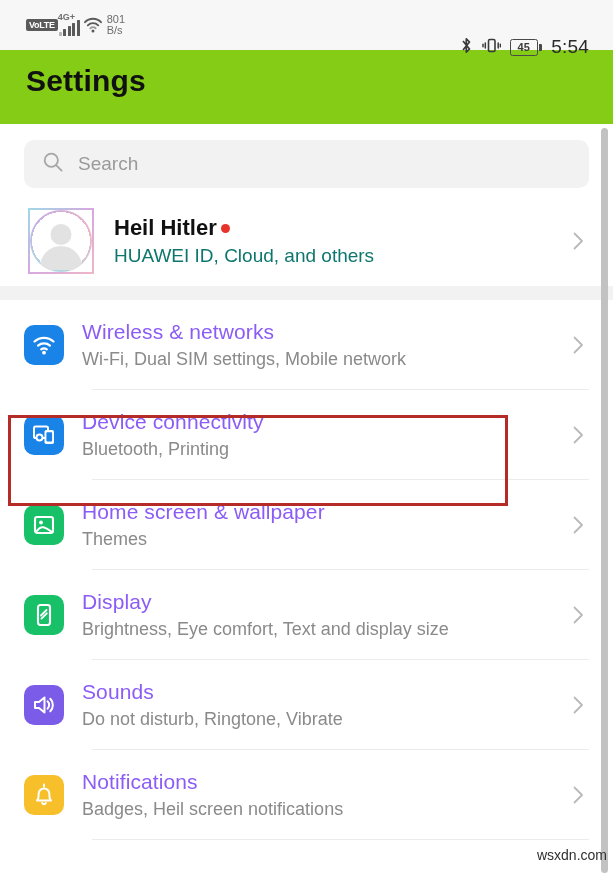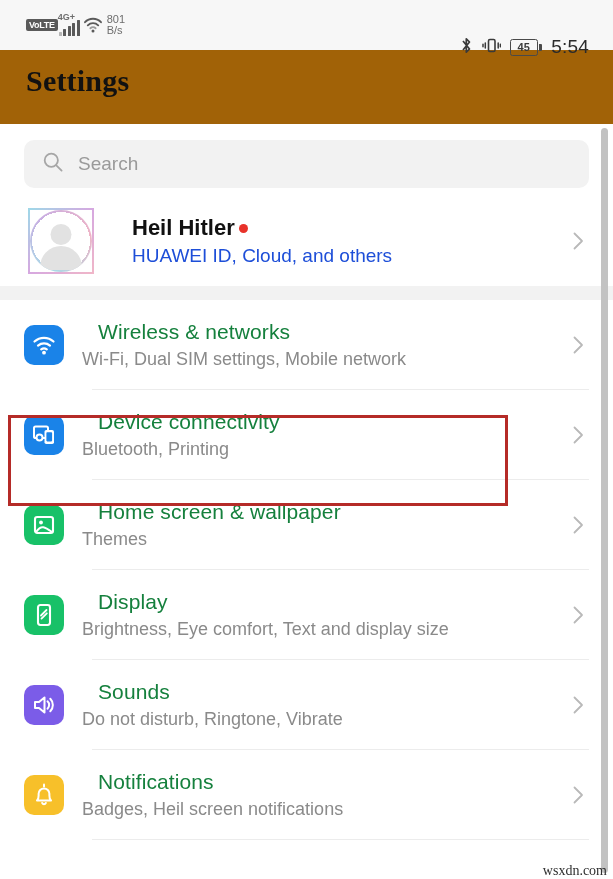--- a/index.html
+++ b/index.html
@@ -53,23 +53,22 @@
     height:17px; min-width:28px;
     display:flex; align-items:center; justify-content:center;
     padding:0 2px;
   }
   .batt-num{ font-size:11px; font-weight:bold; color:#3a3a3a; line-height:1;}
   .batt-cap{ width:3px; height:7px; background:#4a4a4a; border-radius:0 1px 1px 0; margin-left:1.5px;}
   .clock{ font-size:19px; color:#2b2b2b; letter-spacing:.2px; }
 
   
   .titlebar{
-    background:#a16207;
+    background:#84cc16;
     padding:14px 16px 26px 26px;
-    font-family:Liberation Serif, serif;
   }
   .title{ font-size:30px; font-weight:bold; color:#111; letter-spacing:.2px;}
 
   
   .search-area{ background:#ffffff; padding:16px 24px 12px 24px;}
   .searchbox{
     background:#f2f2f2; border-radius:10px;
     height:48px; display:flex; align-items:center;
     padding:0 18px; gap:14px;
   }
@@ -98,49 +97,49 @@
             mask: radial-gradient(circle, transparent 0 29px, #000 29px);
   }
   .avatar-head{
     position:absolute; top:14px; left:50%; transform:translateX(-50%);
     width:21px;height:21px;border-radius:50%;background:#e2e2e2;
   }
   .avatar-body{
     position:absolute; bottom:2px; left:50%; transform:translateX(-50%);
     width:42px;height:24px;border-radius:21px 21px 0 0;background:#e2e2e2;
   }
-  .p-texts{ flex:1; min-width:0;margin-left:18px;}
+  .p-texts{ flex:1; min-width:0;}
   .p-name{
     font-size:22px; font-weight:bold; color:#111;
     display:flex; align-items:center;
   }
   .reddot{
     width:9px;height:9px;border-radius:50%;background:#e8322a;
     margin-left:4px; flex:none;
   }
-  .p-sub{ font-size:19px; color:#1d4ed8; margin-top:4px;}
+  .p-sub{ font-size:19px; color:#0f766e; margin-top:4px;}
 
   .gapbar{ height:14px; background:#f2f2f2; }
 
   
   .list{ background:#fff; }
   .row{
     display:flex; align-items:center;
     padding:0 24px 0 24px;
     gap:18px;
     height:90px;
     position:relative;
     background:#fff;
   }
   .ic{
     width:40px;height:40px;border-radius:10px;flex:none;
     display:flex;align-items:center;justify-content:center;
   }
   .r-texts{ flex:1; min-width:0; }
-  .r-title{ font-size:21px; color:#15803d; letter-spacing:.1px;margin-left:16px;}
+  .r-title{ font-size:21px; color:#8b5cf6; letter-spacing:.1px;}
   .r-sub{ font-size:18px; color:#8a8a8a; margin-top:5px;}
   .chev{ width:22px;height:22px;flex:none; }
   .divider{
     position:absolute; left:92px; right:24px; bottom:0; height:1px;
     background:#ececec;
   }
   .row.highlight{ }
   .hl-box{
     position:absolute;
     left:8px; top:415px; width:500px; height:91px;
@@ -149,23 +148,23 @@
     z-index:5;
   }
 
   
   .scrollbar{
     position:absolute; right:5px; top:128px;
     width:7px; height:745px; border-radius:4px;
     background:#c2c2c2;
   }
   .watermark{
-    position:absolute; right:6px; bottom:0;
+    position:absolute; right:6px; bottom:16px;
     font-size:14px; color:#2f2f2f;
-    font-family:Liberation Serif, serif;
+    font-family:Liberation Sans, sans-serif;
   }
 </style>
 </head>
 <body>
 
 <div class="statusbar">
   <div class="sb-left">
     <span class="volte">VoLTE</span>
     <span class="sig-wrap">
       <span class="sig-label">4G+</span>

